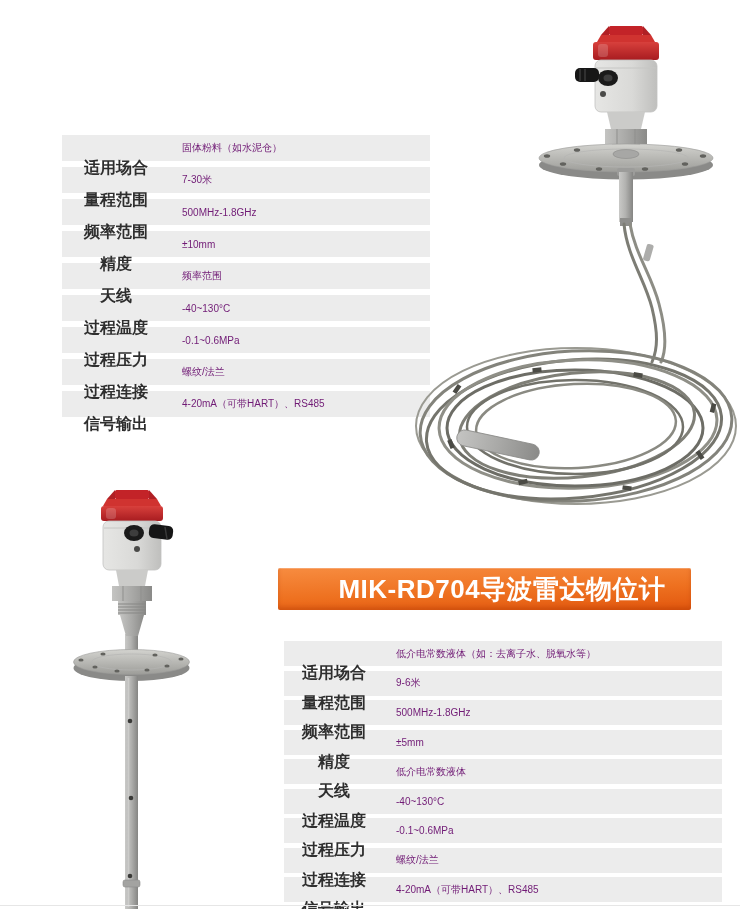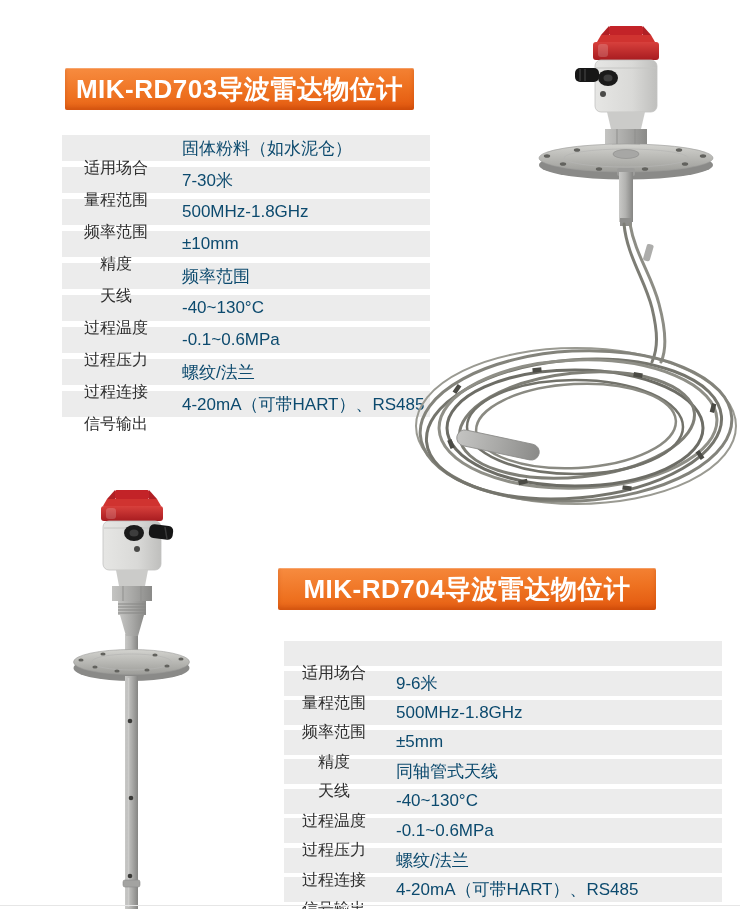--- a/index.html
+++ b/index.html
@@ -8,47 +8,46 @@
     font-family:"Liberation Sans","DejaVu Sans",sans-serif;
   }
   .title-bar {
     position:absolute; height:42px; display:flex; align-items:center; justify-content:center;
     color:#ffffff; font-weight:bold; font-size:26px; letter-spacing:0.5px; white-space:nowrap;
     background:linear-gradient(178deg,#f78c40 0%,#ee7120 55%,#e2570e 100%);
     border-radius:2px;
     box-shadow:inset 0 -3px 4px rgba(165,52,0,.35), inset 0 1px 0 rgba(255,255,255,.25);
   }
   #title-703 { left:65px; top:68px; width:349px; }
-  #title-704 { left:278px; top:568px; width:378px; }
+  #title-704 { left:278px; top:568px; width:378px;padding-left:35px; }
 
   .spec-table { position:absolute; }
   #table-703 { left:62px; top:135px; width:368px; }
   #table-704 { left:284px; top:641px; width:438px; }
   .spec-row { display:flex; align-items:center; background:#ececec; }
   #table-703 .spec-row { height:26px; margin-bottom:6px; }
   #table-704 .spec-row { height:25px; margin-bottom:4.5px; }
   .spec-label {
-    flex:0 0 auto; text-align:center; font-weight:normal; color:#2e2e2e; font-size:16px; white-space:nowrap;margin-top:40px;
+    flex:0 0 auto; text-align:center; font-weight:bold; color:#2e2e2e; font-size:16px; white-space:nowrap;margin-top:40px;
   }
   #table-703 .spec-label { width:108px; }
   #table-704 .spec-label { width:100px; }
-  .spec-value { color:#0c4a6e; font-size:17px; padding-left:12px; white-space:nowrap; }
+  .spec-value { color:#701a75; font-size:10px; padding-left:12px; white-space:nowrap; }
 
   .product-photo { position:absolute; }
   #photo-703 { left:395px; top:8px; width:345px; height:500px; }
   #photo-704 { left:35px; top:478px; width:230px; height:431px; }
 
   .bottom-line { position:absolute; left:0; top:905px; width:740px; height:1px; background:#e6e6e6; }
 </style>
 </head>
 <body>
 
 <div class="page">
 
-  <div class="title-bar" id="title-703">MIK-RD703导波雷达物位计</div>
 
   <div class="spec-table" id="table-703">
     <div class="spec-row">
       <div class="spec-label">适用场合</div>
       <div class="spec-value">固体粉料（如水泥仓）</div>
     </div>
     <div class="spec-row">
       <div class="spec-label">量程范围</div>
       <div class="spec-value">7-30米</div>
     </div>
@@ -239,36 +238,37 @@
       <line x1="83" y1="135" x2="111" y2="135" stroke="#878785" stroke-width="1"></line>
       <polygon points="85,137 109,137 103,158 91,158" fill="url(#metalGrad)"></polygon>
     </g>
   </svg>
 
   <div class="title-bar" id="title-704">MIK-RD704导波雷达物位计</div>
 
   <div class="spec-table" id="table-704">
     <div class="spec-row">
       <div class="spec-label">适用场合</div>
+      <div class="spec-value">低介电常数液体（如：去离子水、脱氧水等）</div>
     </div>
     <div class="spec-row">
       <div class="spec-label">量程范围</div>
       <div class="spec-value">9-6米</div>
     </div>
     <div class="spec-row">
       <div class="spec-label">频率范围</div>
       <div class="spec-value">500MHz-1.8GHz</div>
     </div>
     <div class="spec-row">
       <div class="spec-label">精度</div>
       <div class="spec-value">±5mm</div>
     </div>
     <div class="spec-row">
       <div class="spec-label">天线</div>
-      <div class="spec-value">同轴管式天线</div>
+      <div class="spec-value">低介电常数液体</div>
     </div>
     <div class="spec-row">
       <div class="spec-label">过程温度</div>
       <div class="spec-value">-40~130°C</div>
     </div>
     <div class="spec-row">
       <div class="spec-label">过程压力</div>
       <div class="spec-value">-0.1~0.6MPa</div>
     </div>
     <div class="spec-row">

